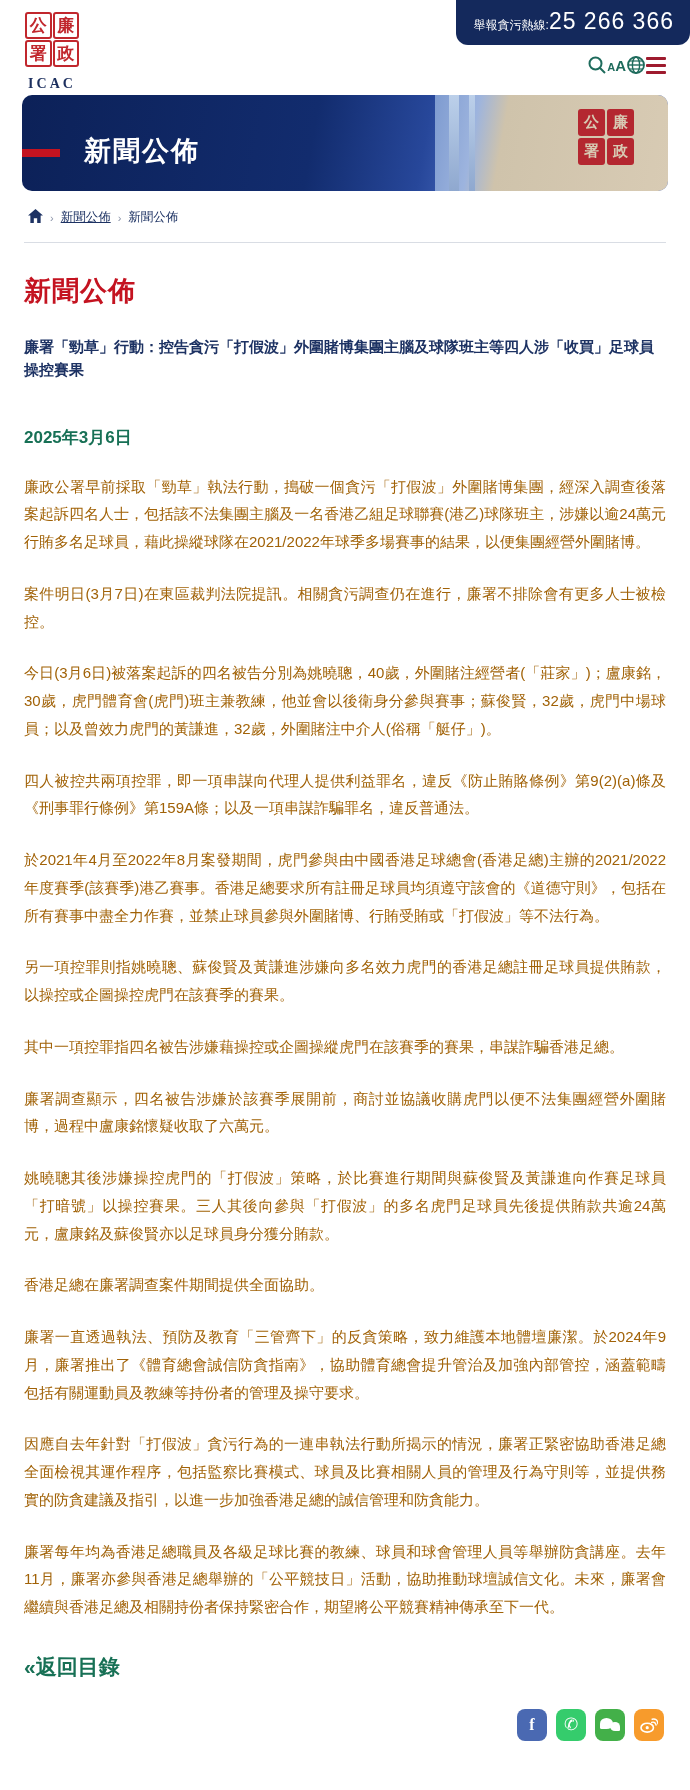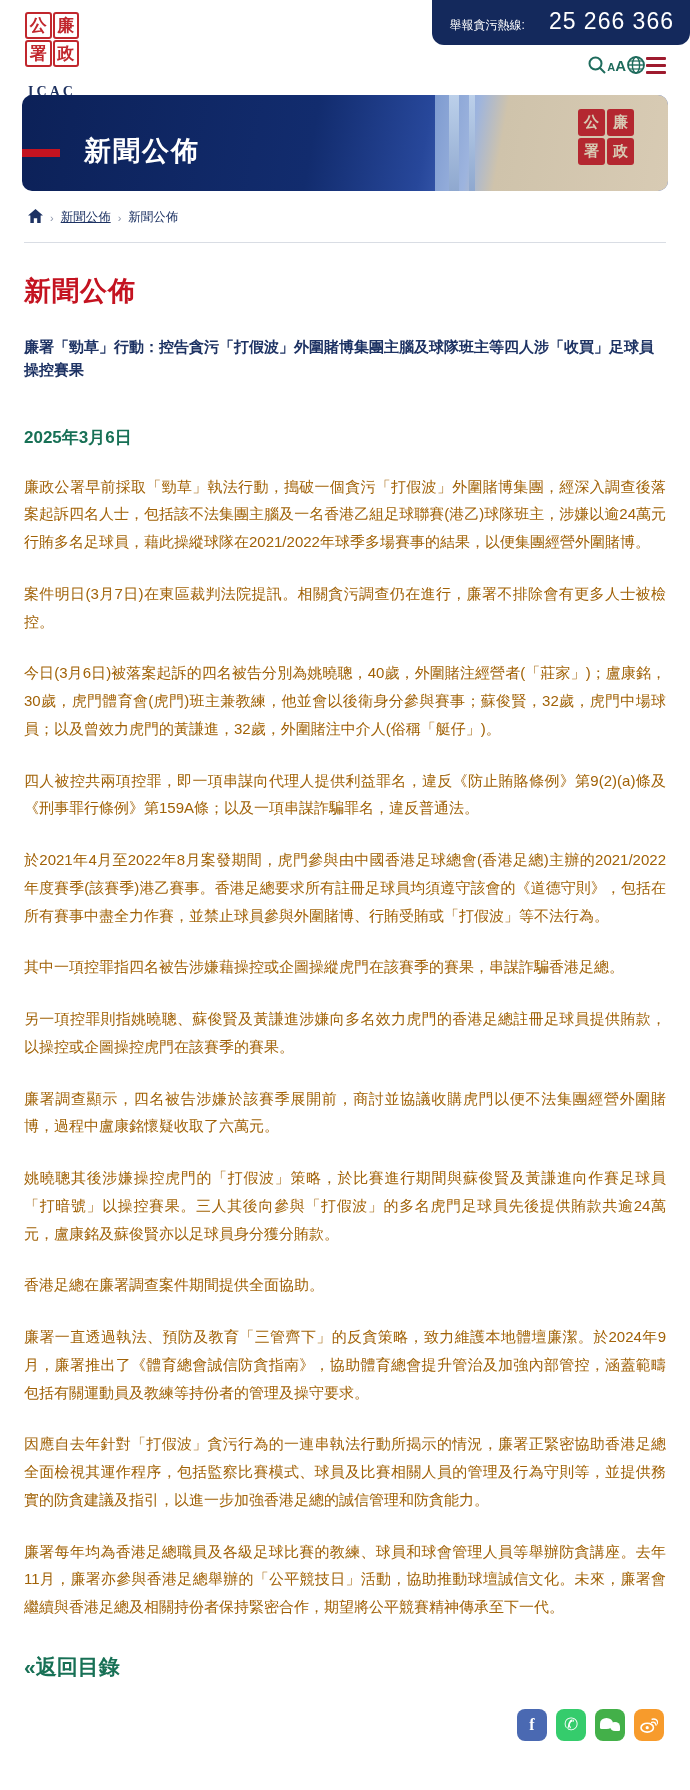--- a/index.html
+++ b/index.html
@@ -7,22 +7,22 @@
   body {
     width:690px; min-height:1790px; margin:0 auto; position:relative;
     font-family:"Liberation Sans","DejaVu Sans",sans-serif;
     color:#36466b;
   }
   
   .topbar { position:relative; height:95px; }
   .logo { position:absolute; left:22px; top:12px; width:60px; text-align:center; }
   .seal { width:54px; height:54px; margin:0 auto; display:grid; grid-template-columns:1fr 1fr; grid-template-rows:1fr 1fr; gap:1px; }
   .seal span { display:flex; align-items:center; justify-content:center; color:#c1272d; border:2px solid #c1272d; border-radius:3px; font-size:17px; font-weight:bold; font-family:"Liberation Serif",serif; }
-  .logo-caption { margin-top:18px; font-family:"Liberation Serif",serif; font-weight:bold; letter-spacing:3px; font-size:14px; color:#1c2f5e; }
-  .hotline { position:absolute; top:0; right:0; background:#14295c; color:#fff; border-radius:0 0 12px 12px; padding:8px 16px 10px 18px; display:flex; align-items:baseline; gap:24px; }
+  .logo-caption { margin-top:10px; font-family:"Liberation Serif",serif; font-weight:bold; letter-spacing:3px; font-size:14px; color:#1c2f5e; }
+  .hotline { position:absolute; top:0; right:0; background:#14295c; color:#fff; border-radius:0 0 12px 12px; padding:8px 16px 10px 18px; display:flex; align-items:baseline; gap:0; }
   .hotline-label { font-size:12px; }
   .hotline-number { font-size:23px; font-weight:normal; letter-spacing:1px; }
   .util-icons { position:absolute; top:55px; right:24px; display:flex; align-items:center; }
   .util-icons svg { display:block; }
   .hamburger { width:20px; display:flex; flex-direction:column; gap:4px; cursor:pointer; }
   .hamburger i { display:block; height:3px; background:#9e1b2e; border-radius:1px; }
   
   .banner { position:relative; margin:0 22px; height:96px; border-radius:10px; overflow:hidden; background:linear-gradient(100deg,#0c2158 0%,#122c6e 45%,#27479a 62%,#4a6cc0 72%); }
   .banner-photo { position:absolute; right:0; top:0; bottom:0; width:36%; background:linear-gradient(100deg,#7e9bd0 0%,#9db4de 18%,#cfc3ab 30%,#d8cbb4 100%); }
   .banner-photo .wall-seal { position:absolute; right:34px; top:14px; width:56px; height:56px; display:grid; grid-template-columns:1fr 1fr; grid-template-rows:1fr 1fr; gap:2px; opacity:.95; }
@@ -136,23 +136,23 @@
       <p>廉政公署早前採取「勁草」執法行動，搗破一個貪污「打假波」外圍賭博集團，經深入調查後落案起訴四名人士，包括該不法集團主腦及一名香港乙組足球聯賽(港乙)球隊班主，涉嫌以逾24萬元行賄多名足球員，藉此操縱球隊在2021/2022年球季多場賽事的結果，以便集團經營外圍賭博。</p>
 
       <p>案件明日(3月7日)在東區裁判法院提訊。相關貪污調查仍在進行，廉署不排除會有更多人士被檢控。</p>
 
       <p>今日(3月6日)被落案起訴的四名被告分別為姚曉聰，40歲，外圍賭注經營者(「莊家」)；盧康銘，30歲，虎門體育會(虎門)班主兼教練，他並會以後衛身分參與賽事；蘇俊賢，32歲，虎門中場球員；以及曾效力虎門的黃謙進，32歲，外圍賭注中介人(俗稱「艇仔」)。</p>
 
       <p>四人被控共兩項控罪，即一項串謀向代理人提供利益罪名，違反《防止賄賂條例》第9(2)(a)條及《刑事罪行條例》第159A條；以及一項串謀詐騙罪名，違反普通法。</p>
 
       <p>於2021年4月至2022年8月案發期間，虎門參與由中國香港足球總會(香港足總)主辦的2021/2022年度賽季(該賽季)港乙賽事。香港足總要求所有註冊足球員均須遵守該會的《道德守則》，包括在所有賽事中盡全力作賽，並禁止球員參與外圍賭博、行賄受賄或「打假波」等不法行為。</p>
 
+      <p>另一項控罪則指姚曉聰、蘇俊賢及黃謙進涉嫌向多名效力虎門的香港足總註冊足球員提供賄款，以操控或企圖操控虎門在該賽季的賽果。</p>
+
       <p>其中一項控罪指四名被告涉嫌藉操控或企圖操縱虎門在該賽季的賽果，串謀詐騙香港足總。</p>
-
-      <p>另一項控罪則指姚曉聰、蘇俊賢及黃謙進涉嫌向多名效力虎門的香港足總註冊足球員提供賄款，以操控或企圖操控虎門在該賽季的賽果。</p>
 
       <p>廉署調查顯示，四名被告涉嫌於該賽季展開前，商討並協議收購虎門以便不法集團經營外圍賭博，過程中盧康銘懷疑收取了六萬元。</p>
 
       <p>姚曉聰其後涉嫌操控虎門的「打假波」策略，於比賽進行期間與蘇俊賢及黃謙進向作賽足球員「打暗號」以操控賽果。三人其後向參與「打假波」的多名虎門足球員先後提供賄款共逾24萬元，盧康銘及蘇俊賢亦以足球員身分獲分賄款。</p>
 
 
       <p>香港足總在廉署調查案件期間提供全面協助。</p>
 
       <p>廉署一直透過執法、預防及教育「三管齊下」的反貪策略，致力維護本地體壇廉潔。於2024年9月，廉署推出了《體育總會誠信防貪指南》，協助體育總會提升管治及加強內部管控，涵蓋範疇包括有關運動員及教練等持份者的管理及操守要求。</p>
 

